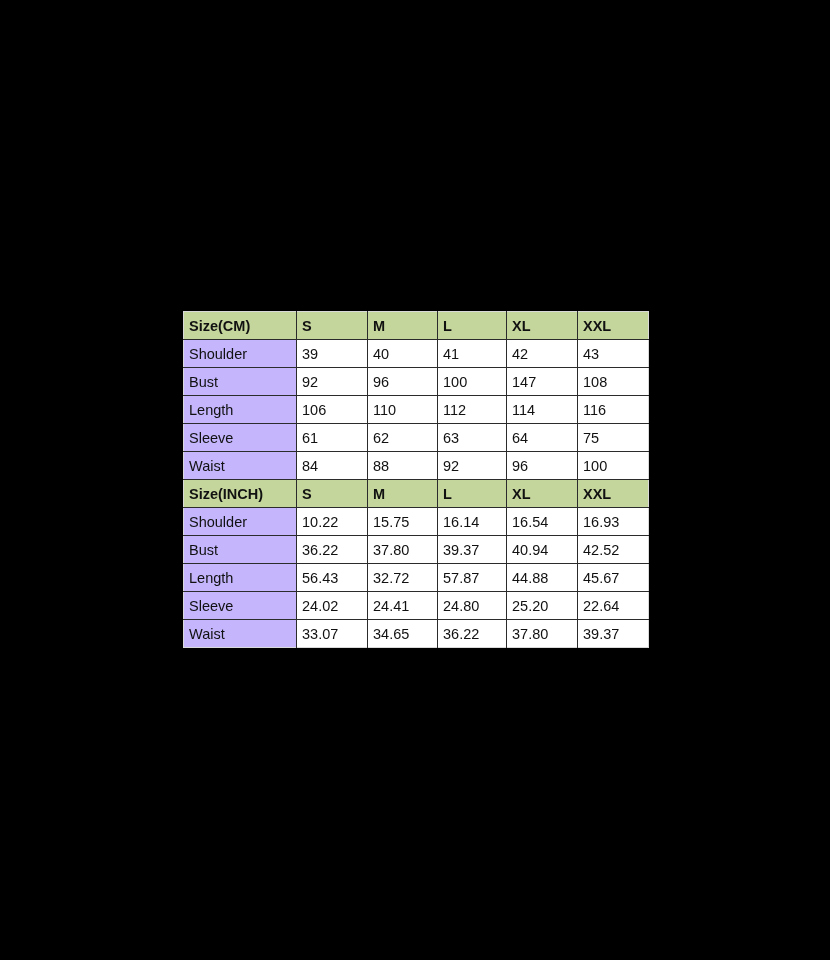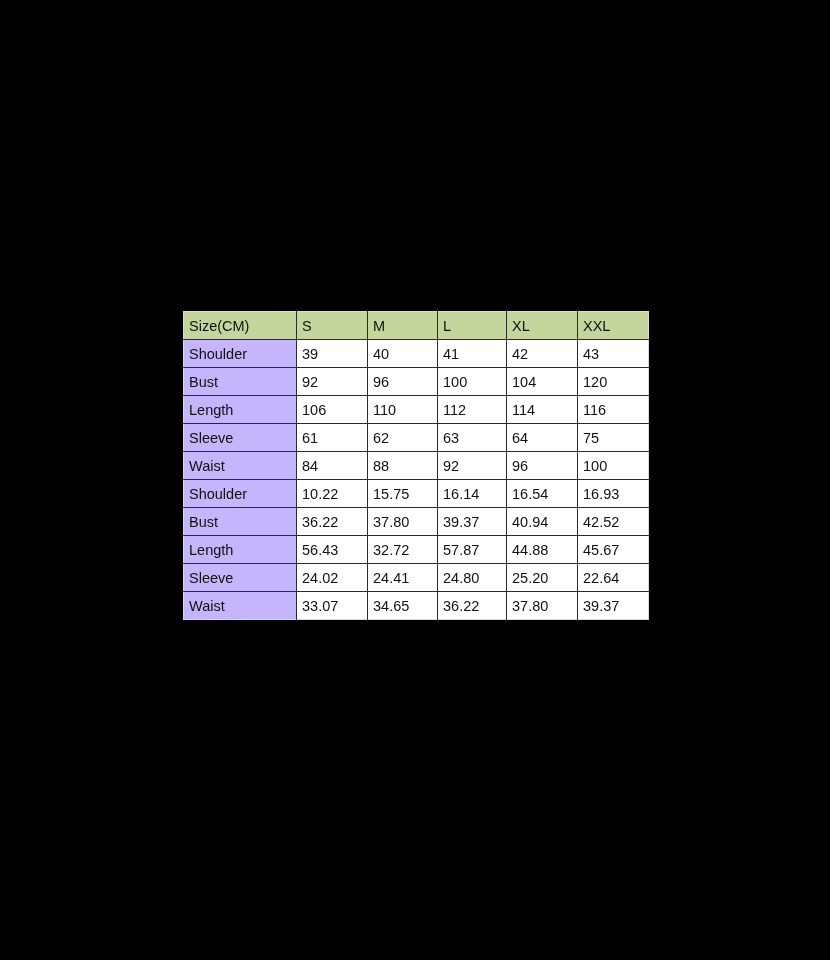--- a/index.html
+++ b/index.html
@@ -50,21 +50,21 @@
   
   #size-chart-table col.c0 { width: 113px; }
   #size-chart-table col.c1 { width: 71px; }
   #size-chart-table col.c2 { width: 70px; }
   #size-chart-table col.c3 { width: 69px; }
   #size-chart-table col.c4 { width: 71px; }
   #size-chart-table col.c5 { width: 71px; }
 
   
   td.label-cell { background: #c4b5fd; }
-  tr.header-row td { background: #c4d69b; }
+  tr.header-row td { background: #c4d69b; font-weight: bold; }
 </style>
 </head>
 <body>
 
 <table id="size-chart-table">
   <colgroup>
     <col class="c0">
       <col class="c1">
       <col class="c2">
       <col class="c3">
@@ -89,22 +89,22 @@
     <td>41</td>
     <td>42</td>
     <td>43</td>
   </tr>
 
   <tr>
     <td class="label-cell">Bust</td>
     <td>92</td>
     <td>96</td>
     <td>100</td>
-    <td>104</td>
-    <td>120</td>
+    <td>147</td>
+    <td>108</td>
   </tr>
 
   <tr>
     <td class="label-cell">Length</td>
     <td>106</td>
     <td>110</td>
     <td>112</td>
     <td>114</td>
     <td>116</td>
   </tr>
@@ -120,20 +120,28 @@
 
   <tr>
     <td class="label-cell">Waist</td>
     <td>84</td>
     <td>88</td>
     <td>92</td>
     <td>96</td>
     <td>100</td>
   </tr>
 
+  <tr class="header-row">
+    <td class="label-cell">Size(INCH)</td>
+    <td>S</td>
+    <td>M</td>
+    <td>L</td>
+    <td>XL</td>
+    <td>XXL</td>
+  </tr>
 
   <tr>
     <td class="label-cell">Shoulder</td>
     <td>10.22</td>
     <td>15.75</td>
     <td>16.14</td>
     <td>16.54</td>
     <td>16.93</td>
   </tr>
 

